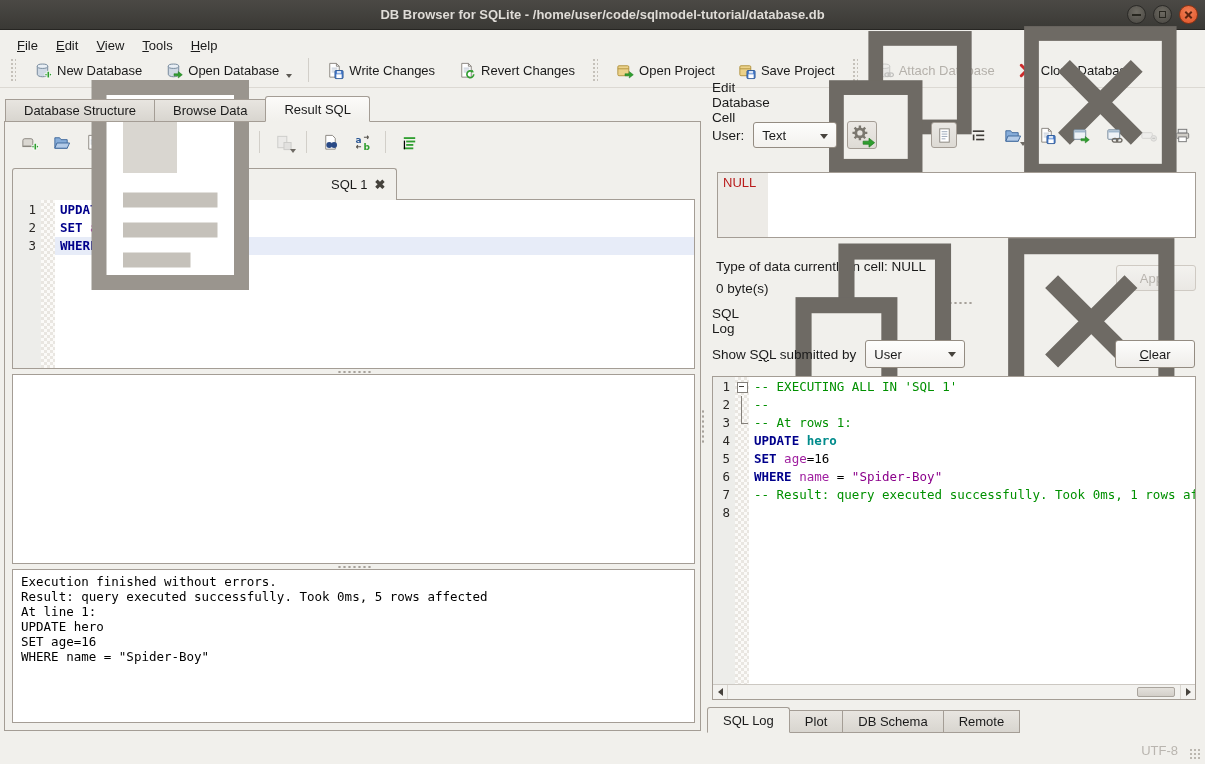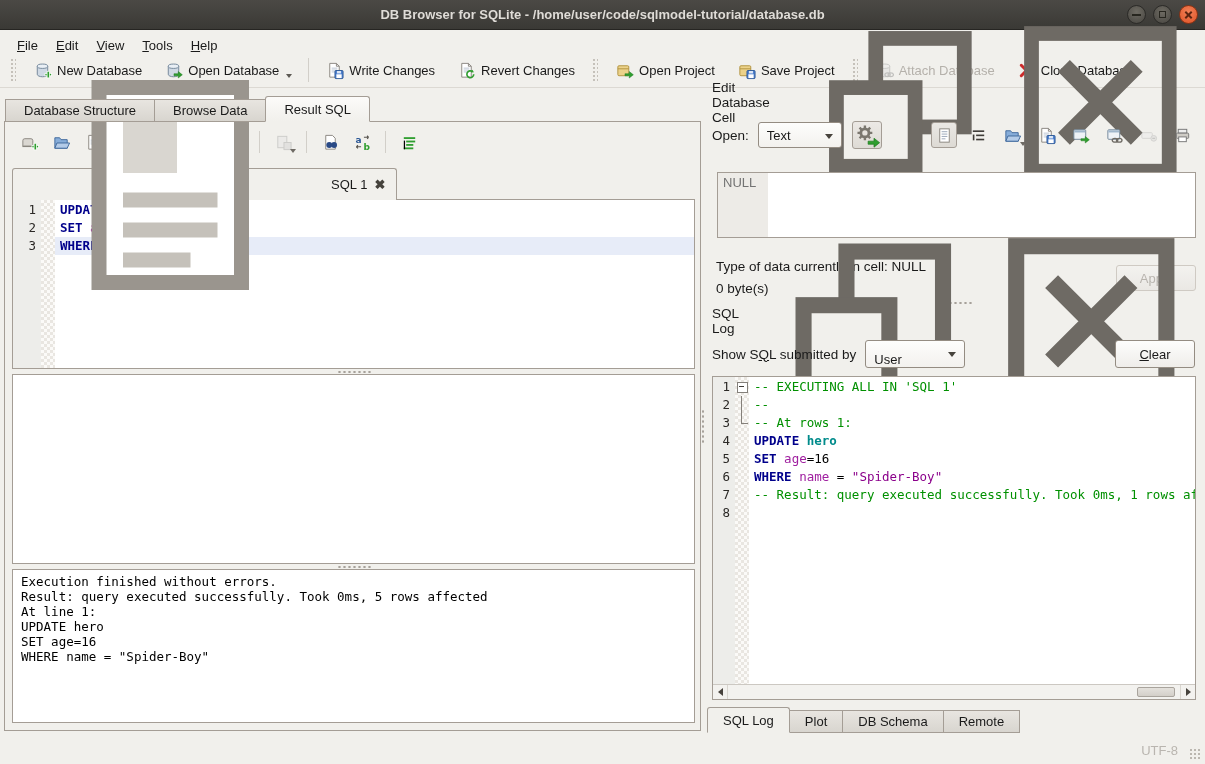--- a/index.html
+++ b/index.html
@@ -98,28 +98,28 @@
   .right-dock{position:absolute;left:705px;top:88px;width:500px;height:649px;}
   .dock-header{position:absolute;left:7px;right:6px;height:18px;display:flex;align-items:center;font-size:13.5px;gap:16px;}
   .dock-icons{margin-left:auto;display:flex;gap:4px;}
   .dock-ic svg{width:13px;height:13px;display:block;}
   .mode-row{position:absolute;left:7px;right:10px;top:32px;height:30px;display:flex;align-items:center;font-size:13.5px;}
   .combo{height:26px;border:1px solid #948c82;border-radius:3px;background:linear-gradient(#fdfdfc,#f3f1ee);
          display:flex;align-items:center;padding:0 8px;font-size:13px;position:relative;}
   .combo::after{content:'';position:absolute;right:8px;top:11px;width:0;height:0;
         border-left:4px solid transparent;border-right:4px solid transparent;border-top:5px solid #47433d;}
   .combo-mode{width:84px;margin-left:9px;}
-  .combo-user{width:100px;margin-left:9px;height:28px;align-items:flex-end;}
+  .combo-user{width:100px;margin-left:9px;height:28px;}
   .gear-btn{width:30px;height:28px;margin-left:10px;border:1px solid #a49d95;border-radius:3px;
         background:linear-gradient(#ece9e5,#dedbd5);display:flex;align-items:center;justify-content:center;}
   .cell-toolbar{margin-left:auto;display:flex;align-items:center;gap:8px;}
   .cell-toolbar .itbtn{width:26px;}
   .cell-editor{position:absolute;left:12px;top:84px;width:479px;height:66px;border:1px solid #a49d95;background:#fff;}
   .cell-gutter{position:absolute;left:0;top:0;bottom:0;width:50px;background:#edebe7;
-        font-size:13px;color:#737373;padding:2px 0 0 5px;}
+        font-size:13px;color:#b91c1c;padding:2px 0 0 5px;}
   .cell-type{position:absolute;left:11px;top:171px;font-size:13.5px;}
   .cell-size{position:absolute;left:11px;top:193px;font-size:13.5px;}
   .btn{border:1px solid #948c82;border-radius:3px;background:linear-gradient(#fdfdfc,#efedea);
        font-size:13px;display:flex;align-items:center;justify-content:center;}
   .btn.disabled{color:#b8b4ae;border-color:#cfcac3;background:linear-gradient(#f3f2ef,#eae8e4);}
   .apply-btn{position:absolute;left:411px;top:177px;width:80px;height:26px;}
   .dock-split{position:absolute;left:0;right:0;top:212px;height:6px;display:flex;align-items:center;justify-content:center;}
   .filter-row{position:absolute;left:7px;right:10px;top:250px;height:32px;display:flex;align-items:center;font-size:13.5px;}
   .clear-btn{margin-left:auto;width:80px;height:28px;}
   .log-frame{position:absolute;left:7px;top:288px;width:484px;height:324px;border:1px solid #a49d95;background:#fff;overflow:hidden;}
@@ -456,21 +456,21 @@
         <span class="dock-ic">
             <svg viewBox="0 0 20 20" style="width:100%;height:100%;min-width:13px;min-height:13px">
               <rect x="3" y="3" width="14" height="14" fill="none" stroke="#6e6a64" stroke-width="1.5"></rect>
               <path d="M6.3 6.3l7.4 7.4M13.7 6.3l-7.4 7.4" stroke="#6e6a64" stroke-width="1.7"></path>
             </svg>
           </span>
       </span>
     </div>
 
     <div class="mode-row">
-      <span>Open:</span>
+      <span>User:</span>
       <div class="combo combo-mode">
         <span>Text</span>
       </div>
       <div class="gear-btn">
         <span class="icon">
             <svg viewBox="0 0 20 20" style="width:100%;height:100%;min-width:13px;min-height:13px">
               <circle cx="8.5" cy="8.5" r="2.9" fill="none" stroke="#7b776f" stroke-width="2"></circle>
               <g stroke="#7b776f" stroke-width="1.7">
                 <path d="M8.5 3.2v2M8.5 11.8v2M3.2 8.5h2M11.8 8.5h2M4.7 4.7l1.4 1.4M10.9 10.9l1.4 1.4M12.3 4.7l-1.4 1.4M6.1 10.9l-1.4 1.4"></path>
               </g>

